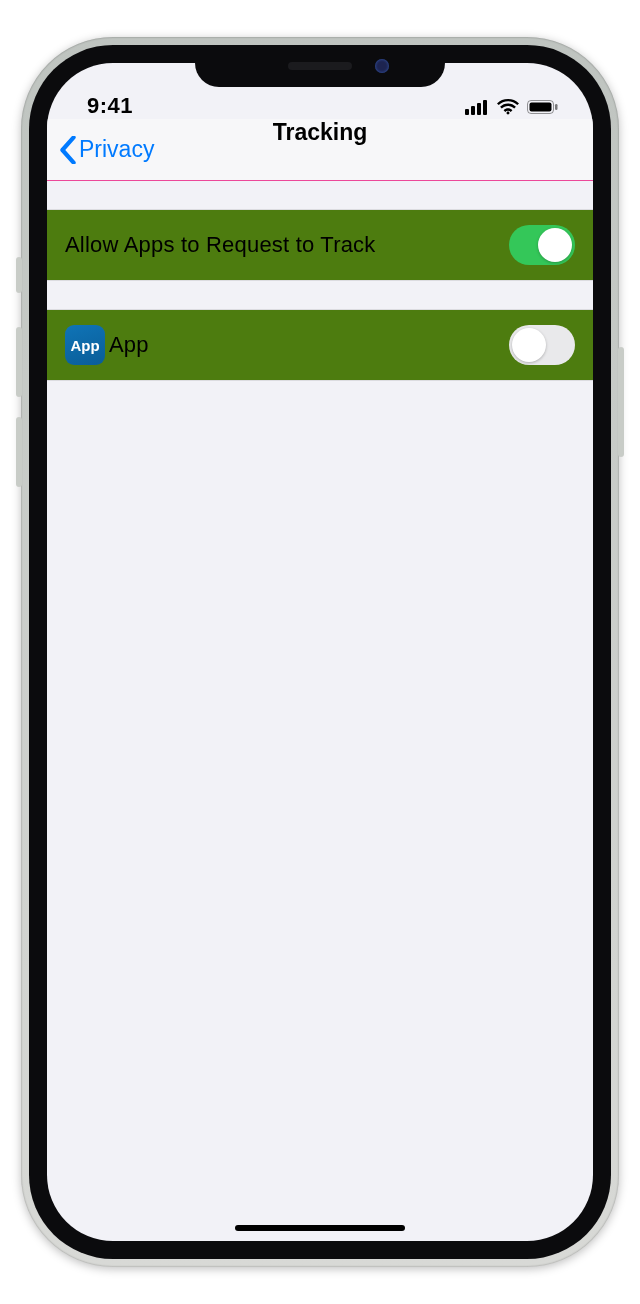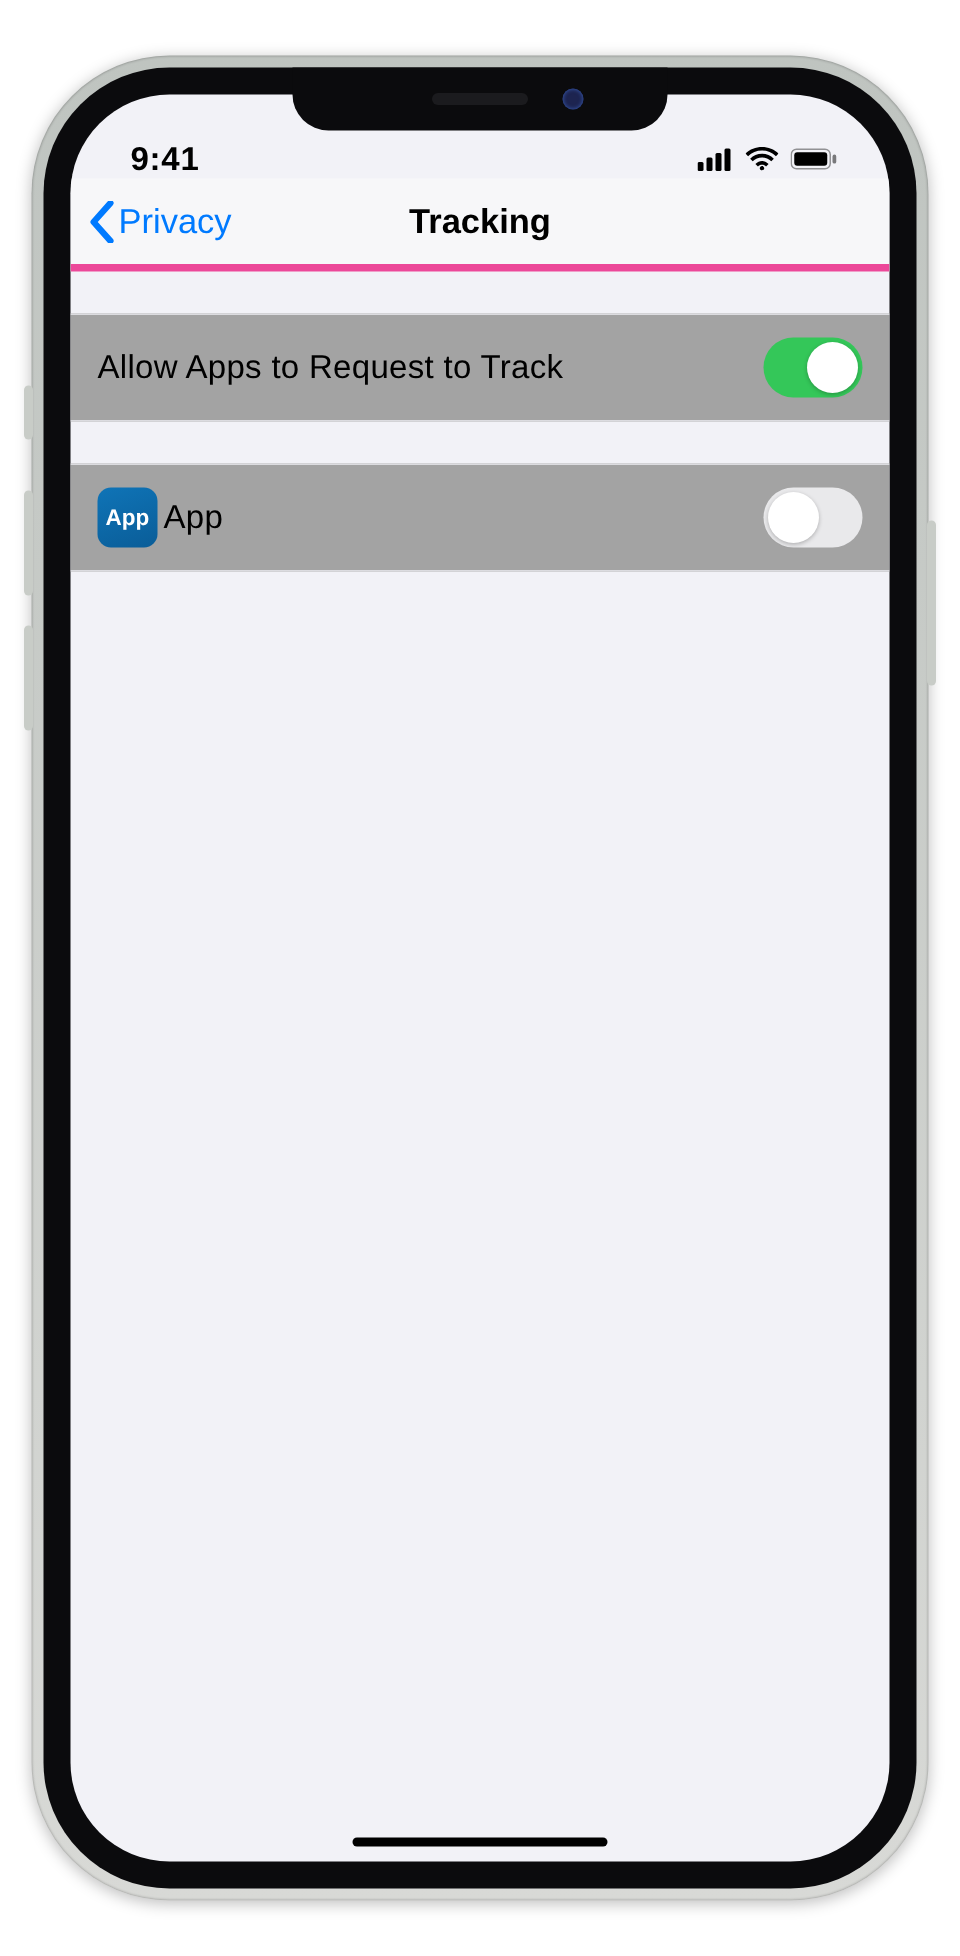--- a/index.html
+++ b/index.html
@@ -50,27 +50,27 @@
       z-index: 10;
       display:flex;align-items:center;justify-content:center;gap:70px;
     }
     .speaker{width:64px;height:8px;background:#1b1b1e;border-radius:4px;}
     .cam{width:14px;height:14px;border-radius:50%;background:#1d2450;position:absolute;right:56px;top:14px;box-shadow:inset 0 0 3px #3a5fb5;}
     
     .status-bar{height:56px;display:flex;justify-content:space-between;align-items:flex-end;padding:0 34px 0 40px;}
     .status-time{font-size:22px;font-weight:600;letter-spacing:.5px;margin-top:13px;}
     .status-icons{display:flex;align-items:center;gap:8px;}
     
-    .nav{height:62px;background:#f7f7f9;border-bottom:5px solid #ec4899;display:flex;align-items:center;position:relative;padding:0 12px;}
+    .nav{height:62px;background:#f7f7f9;border-bottom:1px solid #ec4899;display:flex;position:relative;padding:0 12px;}
     .nav-back{display:flex;align-items:center;gap:2px;color:#007aff;font-size:23px;}
     .nav-back svg{width:18px;height:28px;}
     .nav-title{position:absolute;left:0;right:0;text-align:center;font-size:23px;font-weight:600;pointer-events:none;}
     
     .content{padding-top:28px;}
-    .cell{background:#a3a3a3;border-top:1px solid #dcdce0;border-bottom:1px solid #dcdce0;padding:15px 18px;display:flex;align-items:center;justify-content:space-between;}
+    .cell{background:#4d7c0f;border-top:1px solid #dcdce0;border-bottom:1px solid #dcdce0;padding:15px 18px;display:flex;align-items:center;justify-content:space-between;}
     .cell-title{font-size:22px;color:#000;letter-spacing:.2px;}
     .footer-text{padding:10px 18px 0;font-size:18px;color:#7e7e84;line-height:1.3;}
     .link{color:#007aff;}
     .spacer{height:28px;}
     .app-row{display:flex;align-items:center;gap:4px;}
     .app-icon{width:40px;height:40px;border-radius:9px;background:linear-gradient(160deg,#0f74b7,#0a5d98);display:flex;align-items:center;justify-content:center;color:#fff;font-weight:600;font-size:15px;}
     
     .toggle{width:66px;height:40px;border-radius:20px;position:relative;transition:.2s;}
     .toggle-on{background:#34c759;}
     .toggle-off{background:#e9e9eb;}

